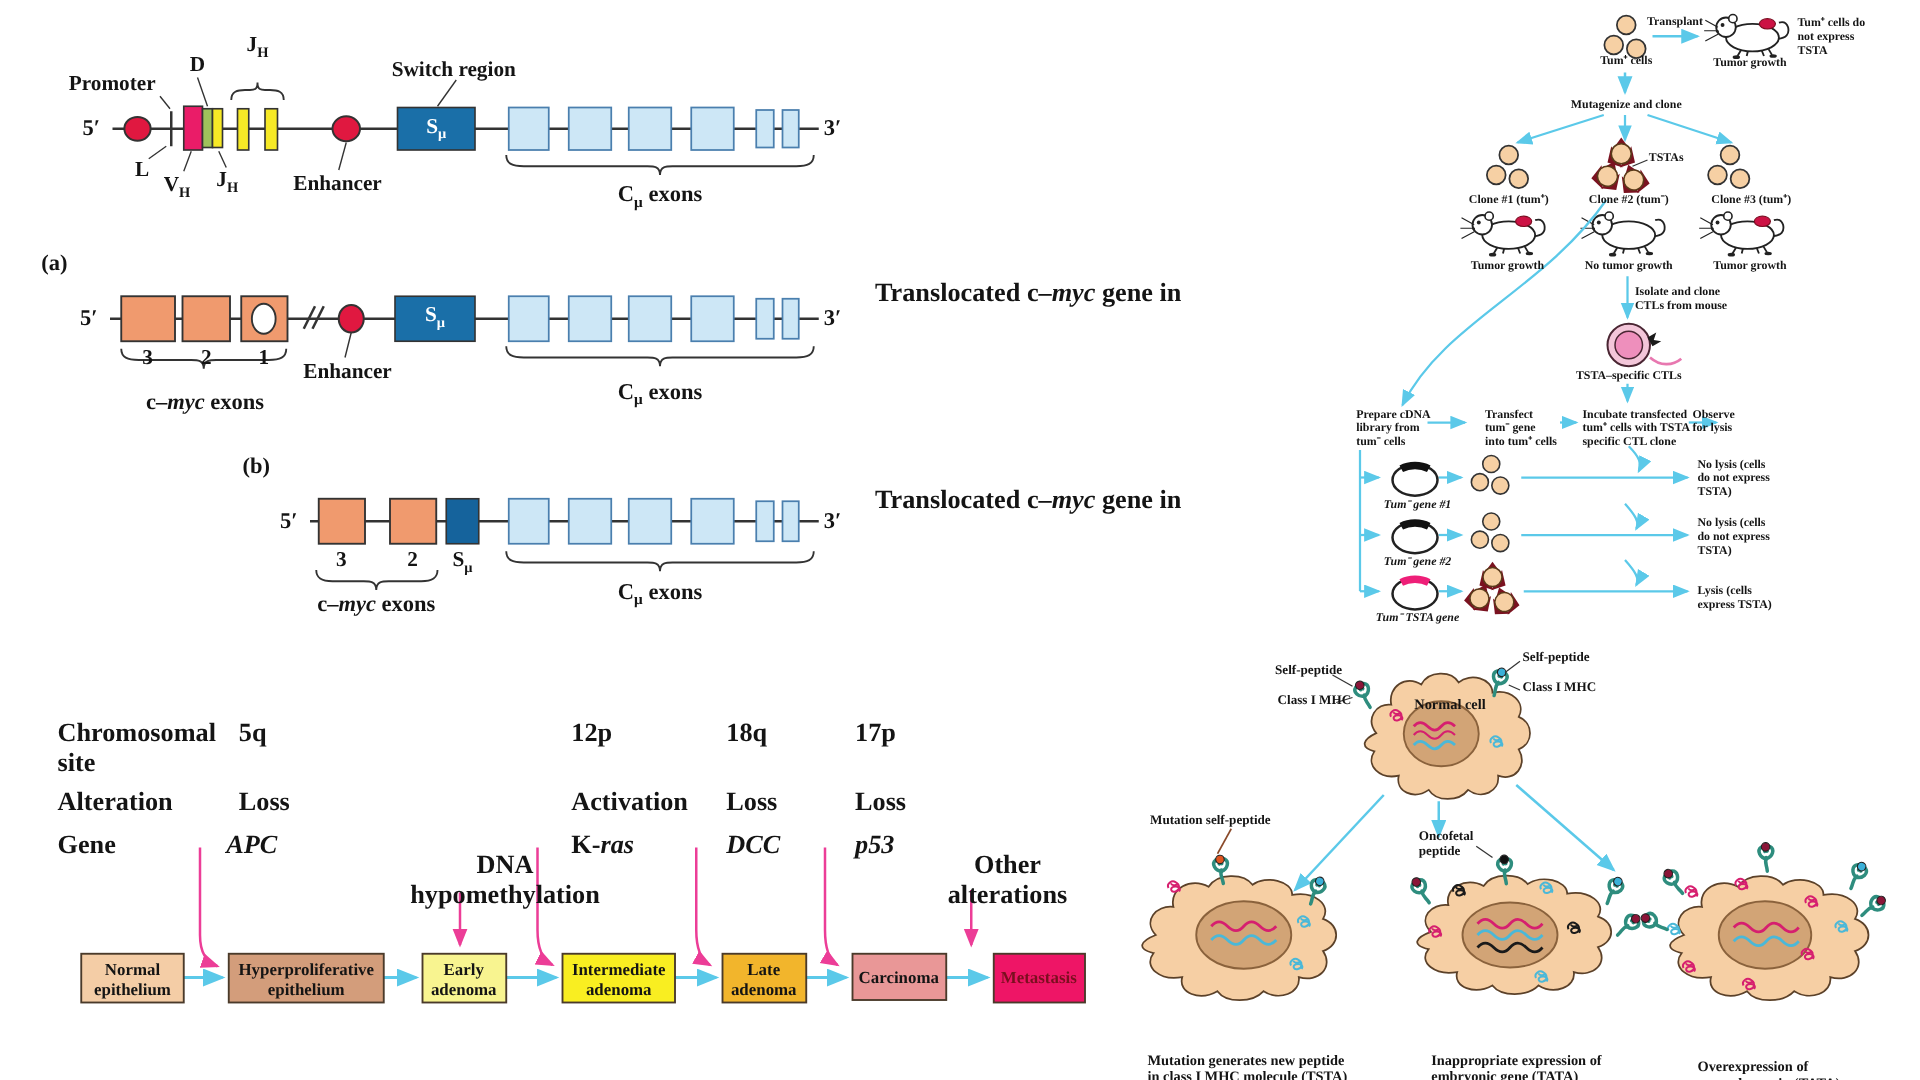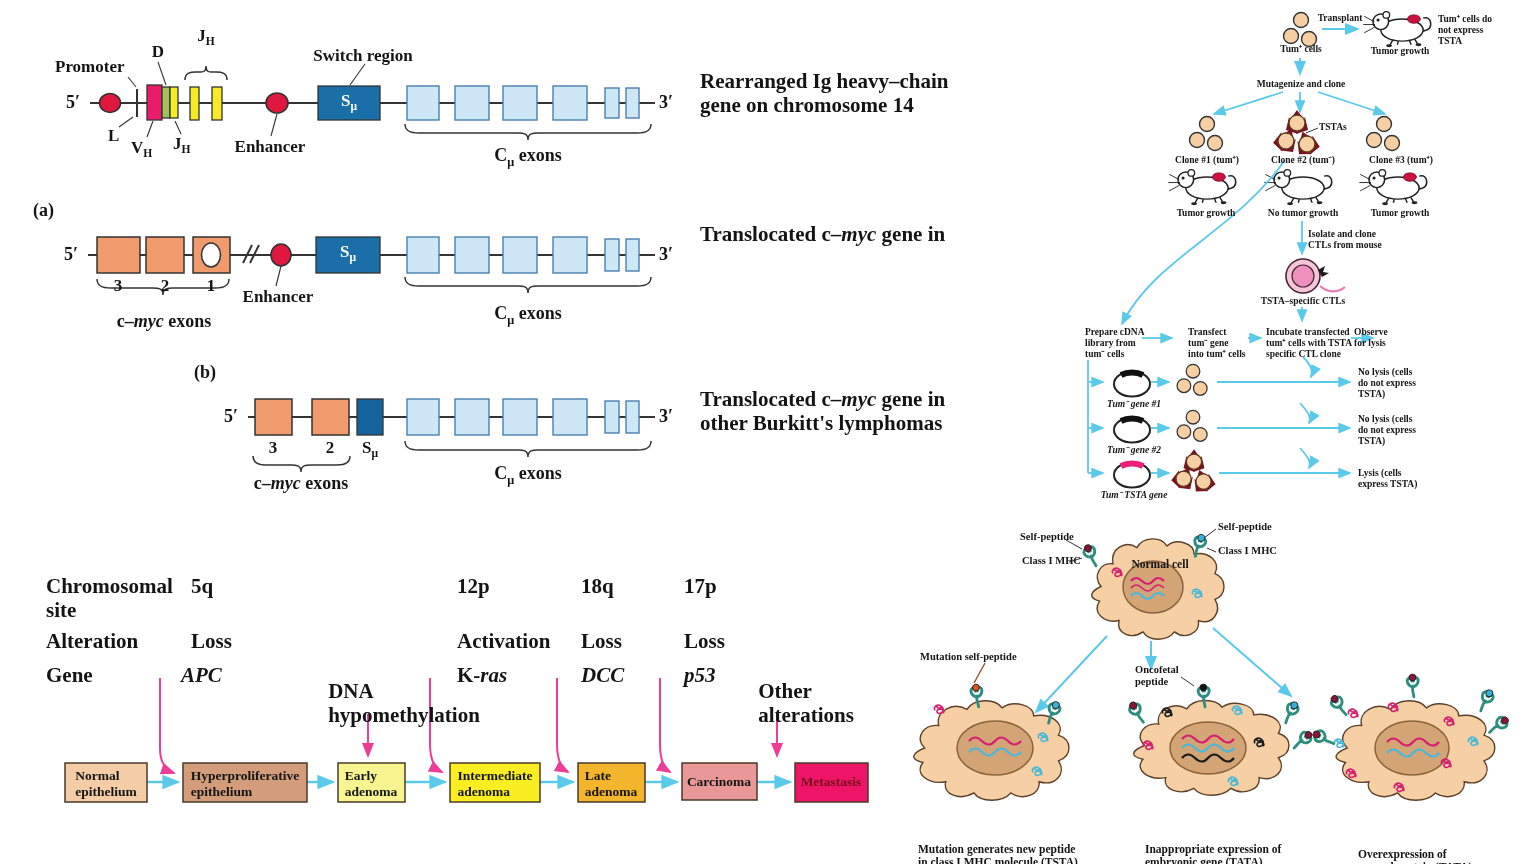--- a/index.html
+++ b/index.html
@@ -1,21 +1,21 @@
 <!DOCTYPE html>
 <html><head>
 <meta charset="utf-8">
 <style>
   html,body{margin:0;padding:0;background:#fff;}
   #stage{position:relative;width:1536px;height:864px;background:#fff;overflow:hidden;
          font-family:"Liberation Serif",serif;}
   .gfx{position:absolute;left:0;top:0;}
   .lbl{position:absolute;font-family:"Liberation Serif",serif;font-weight:700;color:#141414;
        line-height:1.14;white-space:pre-line;}
-  .ctr{transform:translateX(-50%);}
+  .ctr{transform:translateX(-50%);text-align:center;}
   .it{font-style:italic;}
   .wht{color:#fff;}
   .sz21{font-size:21px;}
   .sz18{font-size:18px;}
   .sz17{font-size:17px;}
   .sz15{font-size:21px;margin-left:36px;}
   .sz13{font-size:13.5px;line-height:1.2;}
   .sz11{font-size:11.5px;margin-top:44px;}
   .sz10{font-size:10.5px;}
   .sz9{font-size:9.5px;line-height:1.18;}
@@ -404,22 +404,20 @@
 <div class="lbl sz17 ctr" style="left:158px;top:42px">D</div>
 <div class="lbl sz17 ctr" style="left:206px;top:26px"><span>J</span><sub>H</sub></div>
 <div class="lbl sz17" style="left:108px;top:126px">L</div>
 <div class="lbl sz17" style="left:131px;top:138px"><span>V</span><sub>H</sub></div>
 <div class="lbl sz17" style="left:173px;top:134px"><span>J</span><sub>H</sub></div>
 <div class="lbl sz17 ctr" style="left:270px;top:137px">Enhancer</div>
 <div class="lbl sz17 ctr" style="left:363px;top:46px">Switch region</div>
 <div class="lbl sz17 ctr wht" style="left:349px;top:91px"><span>S</span><sub>μ</sub></div>
 <div class="lbl sz18 ctr" style="left:528px;top:145px"><span>C</span><sub>μ</sub><span> exons</span></div>
 <div class="lbl sz18" style="left:659px;top:92px">3′</div>
-<div class="lbl sz21" style="left:700px;top:70px">Rearranged Ig heavy–chain
-gene on chromosome 14</div>
 
 <div class="lbl sz18" style="left:33px;top:200px">(a)</div>
 <div class="lbl sz18" style="left:64px;top:244px">5′</div>
 <div class="lbl sz17 ctr" style="left:118px;top:276px">3</div>
 <div class="lbl sz17 ctr" style="left:165px;top:276px">2</div>
 <div class="lbl sz17 ctr" style="left:211px;top:276px">1</div>
 <div class="lbl sz17 ctr" style="left:278px;top:287px">Enhancer</div>
 <div class="lbl sz17 ctr wht" style="left:348px;top:242px"><span>S</span><sub>μ</sub></div>
 <div class="lbl sz18 ctr" style="left:164px;top:311px"><span>c–</span><span class="it">myc</span><span> exons</span></div>
 <div class="lbl sz18 ctr" style="left:528px;top:303px"><span>C</span><sub>μ</sub><span> exons</span></div>
@@ -427,21 +425,21 @@
 <div class="lbl sz21" style="left:700px;top:223px"><span>Translocated c–</span><span class="it">myc</span><span> gene in</span></div>
 
 <div class="lbl sz18" style="left:194px;top:362px">(b)</div>
 <div class="lbl sz18" style="left:224px;top:406px">5′</div>
 <div class="lbl sz17 ctr" style="left:273px;top:438px">3</div>
 <div class="lbl sz17 ctr" style="left:330px;top:438px">2</div>
 <div class="lbl sz17 ctr" style="left:370px;top:438px"><span>S</span><sub>μ</sub></div>
 <div class="lbl sz18 ctr" style="left:301px;top:473px"><span>c–</span><span class="it">myc</span><span> exons</span></div>
 <div class="lbl sz18 ctr" style="left:528px;top:463px"><span>C</span><sub>μ</sub><span> exons</span></div>
 <div class="lbl sz18" style="left:659px;top:406px">3′</div>
-<div class="lbl sz21" style="left:700px;top:388px"><span>Translocated c–</span><span class="it">myc</span><span> gene in</span><div>other Burkitt's lymphomas</div></div>
+<div class="lbl sz21" style="left:700px;top:388px"><span>Translocated c–</span><span class="it">myc</span><span> gene in</span></div>
 
 <div class="lbl sz15" style="left:10px;top:575px">Chromosomal
 site</div>
 <div class="lbl sz15" style="left:10px;top:630px">Alteration</div>
 <div class="lbl sz15" style="left:10px;top:664px">Gene</div>
 <div class="lbl sz15" style="left:155px;top:575px">5q</div>
 <div class="lbl sz15" style="left:421px;top:575px">12p</div>
 <div class="lbl sz15" style="left:545px;top:575px">18q</div>
 <div class="lbl sz15" style="left:648px;top:575px">17p</div>
 <div class="lbl sz15" style="left:155px;top:630px">Loss</div>

